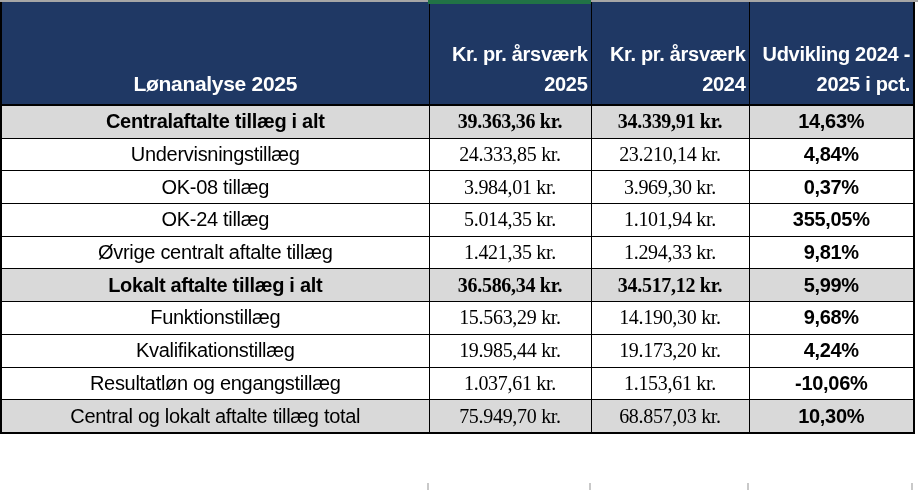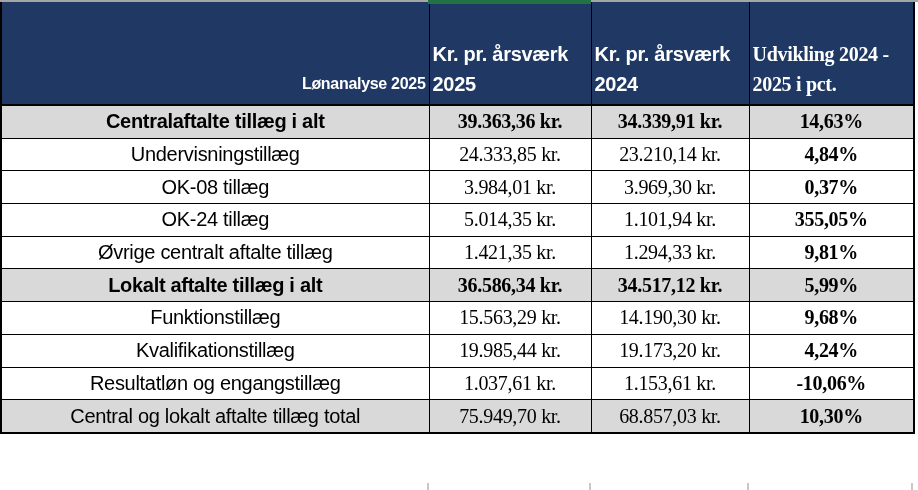--- a/index.html
+++ b/index.html
@@ -43,46 +43,46 @@
   }
   table.lon thead th {
     border-top: none;
     border-bottom-width: 2px;
     background: var(--header-bg, #1F3864);
     color: #fff;
     font-weight: 700;
     font-size: 20px;
     height: 97px;
     vertical-align: bottom;
-    text-align: left;
+    text-align: right;
     padding: 0 3px 5px 3px;
     line-height: 30px;
   }
   table.lon thead th.title {
-    text-align: right;
-    font-size: 16px;
+    text-align: center;
+    font-size: 21px;
   }
   table.lon td {
     height: 31.7px;
     font-size: 20px;
     vertical-align: middle;
     padding: 0;
     background: #fff;
     text-align: center;
   }
   td.lbl { text-align: left;  padding-left: 6px; }
   td.num { text-align: right; padding-right: 9px; font-family: Liberation Serif, serif; }
   td.pct { text-align: right; padding-right: 6px; font-weight: 700; }
 
   tr.total td { background: var(--band-bg, #D9D9D9); font-weight: 700; }
   tr.grandtotal td { background: var(--band-bg, #D9D9D9); }
   tr.grandtotal td.pct { font-weight: 700; }
 
   table.lon td:first-child, table.lon th:first-child { border-left-width: 2px; }
-  table.lon td:last-child,  table.lon th:last-child  { border-right-width: 2px; font-family: Liberation Serif, serif; }
+  table.lon td:last-child,  table.lon th:last-child  { border-right-width: 2px; }
   table.lon tbody tr:last-child td { border-bottom-width: 2px; }
 
   .grid-stub {
     position: absolute; top: 483px; height: 7px; width: 2px;
     background: var(--grid-light, #C9C9C9);
     z-index: 1;
   }
   .gs1 { left: 427px; } .gs2 { left: 589px; } .gs3 { left: 747px; } .gs4 { left: 911px; }
 </style>
 </head>

